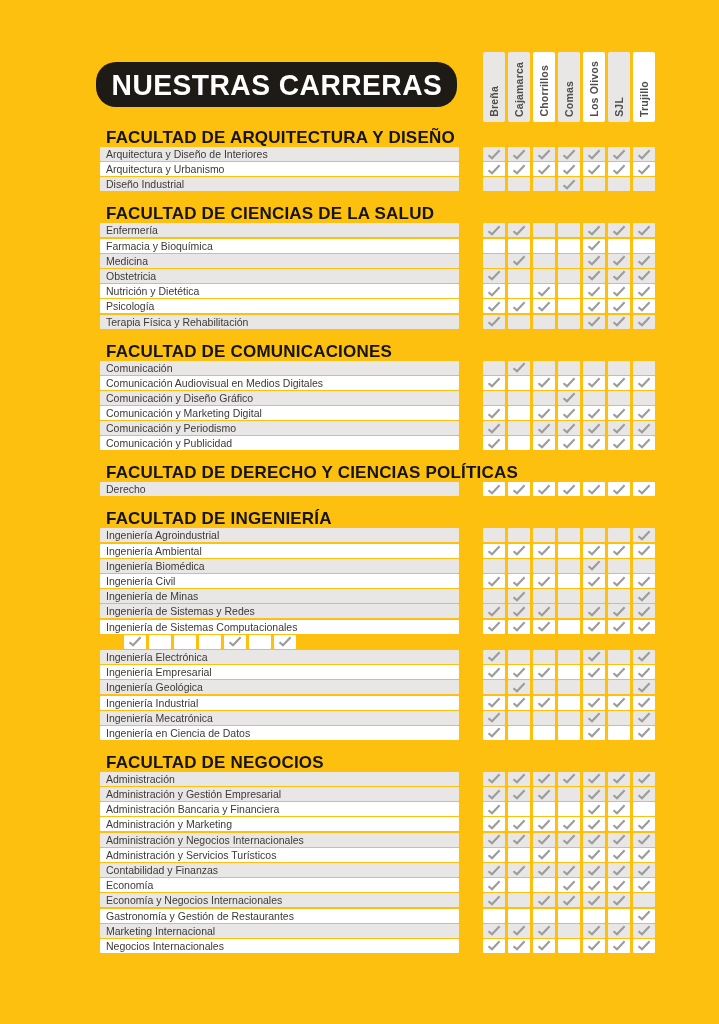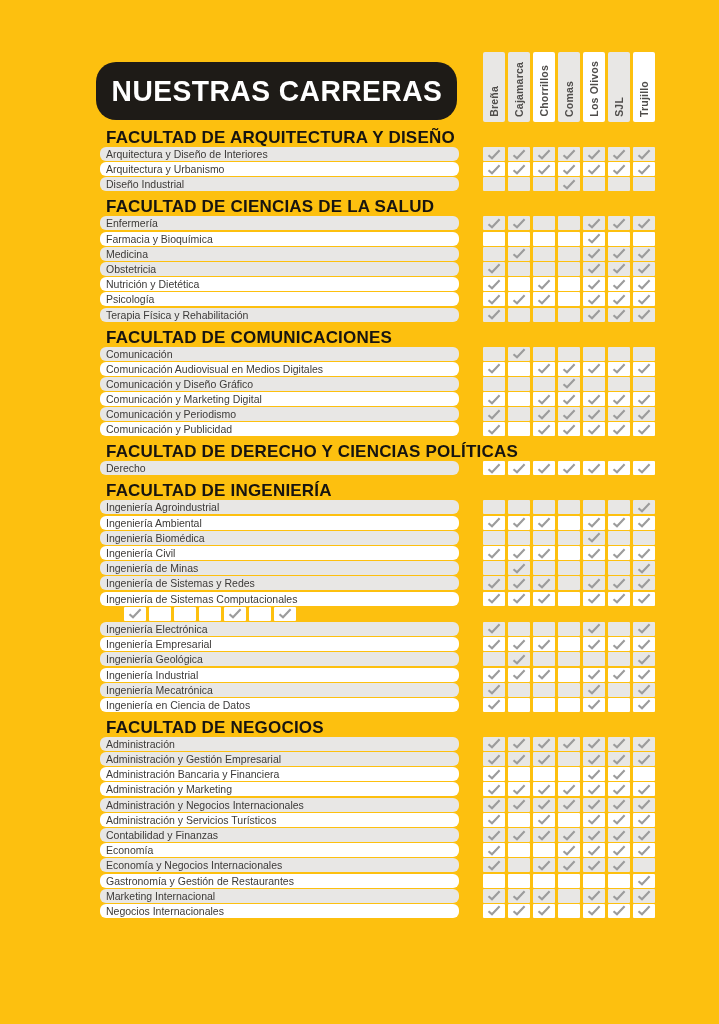--- a/index.html
+++ b/index.html
@@ -2,37 +2,37 @@
 <html style="--bg: #FDC00F; --banner: #1E1B17; --gray: #E8E7E5; --white: #FFFFFF; --check: #9C9C9C; --text: #3C3A38;"><head>
 <meta charset="utf-8">
 <style>
   :root{
     --bg:#FDC00F; --banner:#1E1B17; --gray:#E8E7E5; --white:#FFFFFF;
     --check:#9C9C9C; --text:#3C3A38; --headtext:#4F4D4B; --sectext:#171410;
   }
   *{box-sizing:border-box;margin:0;padding:0;}
   body{font-family:"Liberation Sans", sans-serif;}
   .page{position:relative;width:719px;height:1024px;background:var(--bg);overflow:hidden;}
-  .banner{position:absolute;left:96px;top:62px;width:361px;height:58px;background:var(--banner);
+  .banner{position:absolute;left:96px;top:62px;width:361px;height:45px;background:var(--banner);
     border-radius:20px;display:flex;align-items:center;justify-content:center;}
   .banner span{color:#fff;font-size:30px;font-weight:bold;letter-spacing:.5px;transform:scaleX(.94);white-space:nowrap;}
   .content{position:absolute;left:100px;top:52px;width:555px;}
   .header-row{display:flex;height:70px;}
   .spacer{flex:1;}
   .cols{display:flex;gap:3px;margin-left:24px;}
   .colhead{position:relative;width:22px;height:70px;border-radius:2px;}
   .colhead span{position:absolute;bottom:5px;left:50%;writing-mode:vertical-rl;
     transform:translateX(-50%) rotate(180deg);font-size:10.5px;font-weight:bold;
     color:var(--headtext);white-space:nowrap;letter-spacing:.2px;}
-  .section{margin-top:10px;}
+  .section{margin-top:17px;}
   .section:first-child{margin-top:10px;}
   .section-title{font-size:17px;line-height:11px;font-weight:bold;color:var(--sectext);
     padding-left:6px;margin-bottom:4px;letter-spacing:.2px;}
   .row{display:flex;height:14px;margin-bottom:1.2px;}
-  .label{flex:1;border-radius:6px;font-size:10.5px;line-height:14px;padding-left:6px;
+  .label{flex:1;border-radius:1px;font-size:10.5px;line-height:14px;padding-left:6px;
     color:var(--text);white-space:nowrap;overflow:hidden;}
   .cells{display:flex;gap:3px;margin-left:24px;}
   .cell{width:22px;height:14px;border-radius:1px;display:flex;align-items:center;justify-content:center;}
   .shade-gray{background:var(--gray);}
   .shade-white{background:var(--white);}
   .check-svg{display:block;}
 </style>
 </head>
 <body>
 

